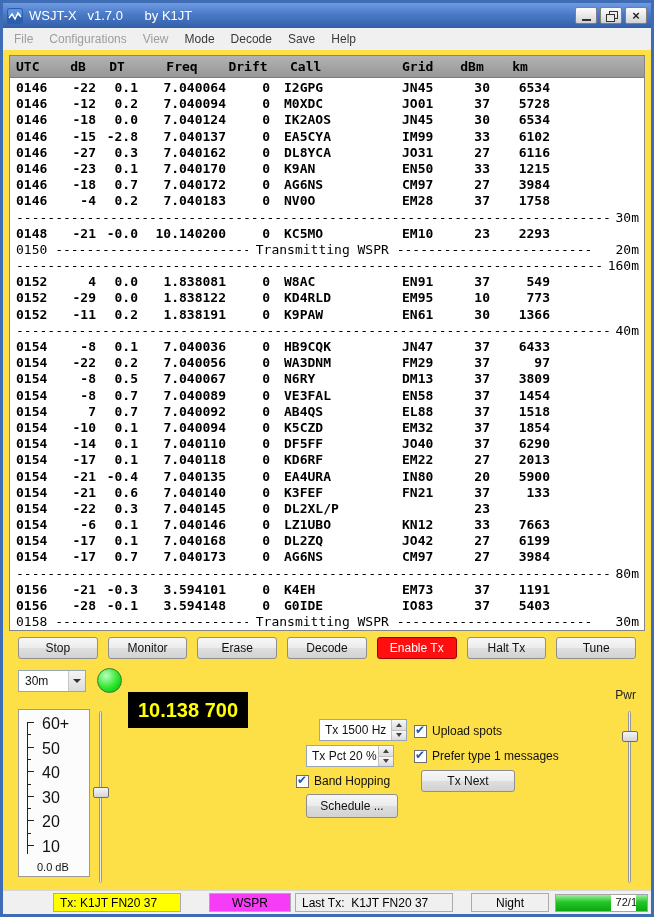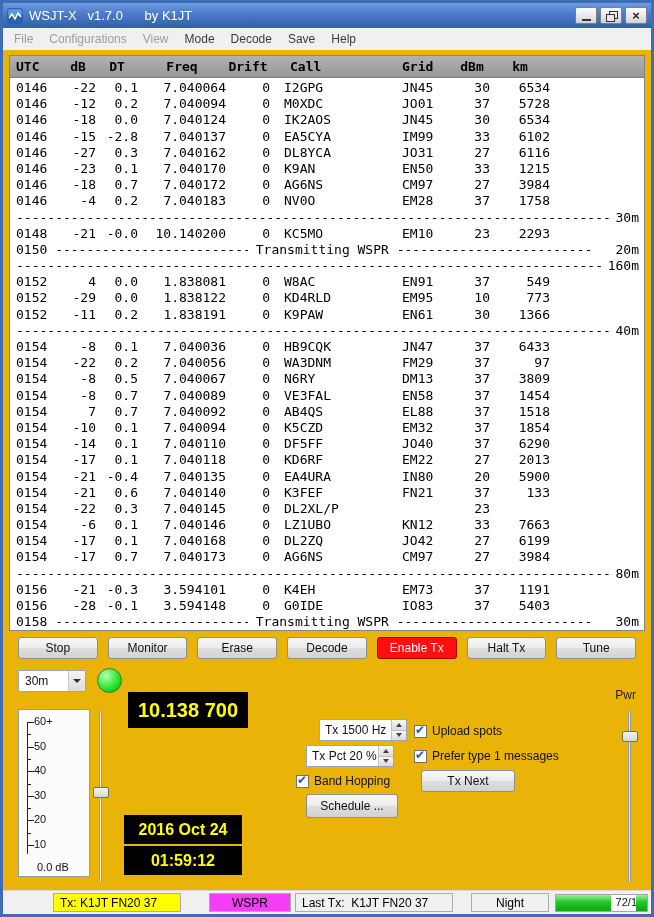--- a/index.html
+++ b/index.html
@@ -1,19 +1,19 @@
 <!DOCTYPE html>
 <html><head>
 <meta charset="utf-8">
 <style>
   * { box-sizing: border-box; margin: 0; padding: 0; }
   html,body { width: 654px; height: 917px; }
   body { font-family: "Liberation Sans", sans-serif; background:#fff; }
 
-  .window { width:654px; height:917px; border:3px solid #3e6db5; background:#eab308;
+  .window { width:654px; height:917px; border:3px solid #3e6db5; background:#fde047;
             display:flex; flex-direction:column; overflow:hidden; }
 
   
   .titlebar { height:25px; flex:0 0 auto; display:flex; align-items:center; padding:0 4px;
               background:linear-gradient(180deg,#6f9be0,#4a7ac8 45%,#335fa8); }
   .app-icon { width:16px; height:16px; display:inline-block; }
   .title { color:#fff; font-size:13px; white-space:pre; margin-left:6px; flex:1;
            overflow:hidden; text-overflow:ellipsis; }
   .winbtns { display:flex; gap:3px; }
   .winbtn { width:22px; height:17px; border:1px solid #7f7f7f; border-radius:2px;
@@ -36,21 +36,21 @@
              font-family:"DejaVu Sans Mono", monospace; font-size:13px; }
   .thead { display:grid; grid-template-columns:50px 36px 42px 88px 44px 126px 58px 36px 60px 1fr;
            height:22px; align-items:center; font-weight:bold;
            background:linear-gradient(#b2b2b2,#979797); border-bottom:1px solid #7d7d7d; }
   .h { text-align:center; }
   .h-utc { text-align:left; padding-left:6px; }
   .h-call { text-align:left; padding-left:20px; }
   .h-grid { text-align:left; padding-left:6px; }
   .tbody { padding-top:2px; }
   .trow { height:16.2px; line-height:16.2px; white-space:pre; }
-  .trow.data { display:grid; grid-template-columns:50px 36px 42px 88px 44px 126px 58px 36px 60px 1fr; }
+  .trow.data { display:grid; grid-template-columns:50px 36px 42px 88px 44px 126px 58px 36px 60px 1fr;font-weight:bold; }
   .c-utc { padding-left:6px; }
   .c-db,.c-dt,.c-freq,.c-drift,.c-dbm,.c-km { text-align:right; }
   .c-call { padding-left:14px; }
   .c-grid { padding-left:6px; }
   .trow.sep { display:flex; padding:0 5px 0 6px; }
   .dashes { flex:1 1 0; min-width:0; overflow:hidden; }
   .utcfix,.txlabel,.bandlabel { flex:0 0 auto; }
   .bandlabel { margin-left:6px; }
   .txband { margin-left:26px; }
 
@@ -77,21 +77,21 @@
   .pwrlabel { position:absolute; right:0; bottom:1px; font-size:12px; color:#222; }
 
   
   .lower { position:relative; height:182px; margin-top:2px; flex:0 0 auto; }
   .meter { position:absolute; left:15px; top:4px; width:72px; height:168px; background:#fcfcfc; border:1px solid #9a9a9a; }
   .scale { position:absolute; inset:0; }
   .axis { position:absolute; left:8px; top:12px; width:1px; height:132px; background:#222; }
   .tick { position:absolute; left:8px; height:1px; background:#222; }
   .tick.major { width:7px; }
   .tick.minor { width:4px; }
-  .mlabel { position:absolute; left:15px; font-size:11px; color:#111; }
+  .mlabel { position:absolute; left:23px; font-size:16px; color:#111; }
   .meter-reading { position:absolute; left:18px; bottom:3px; font-size:11px; color:#111; }
   .vslider { position:absolute; top:4px; height:176px; width:16px; }
   .vslider .groove { position:absolute; left:6px; top:2px; bottom:2px; width:3px;
                      background:#ececec; border:1px solid #989898; border-radius:2px; }
   .vslider .handle { position:absolute; left:0; width:16px; height:11px;
                      background:linear-gradient(#f4f4f4,#d6d6d6); border:1px solid #6f6f6f; border-radius:2px; }
   .vslider.left { left:90px; }
   .vslider.right { right:13px; }
   .spin { position:absolute; width:88px; height:22px; background:#fff; border:1px solid #98a6b5; display:flex; font-size:12px; color:#111; }
   .spin-text { flex:1; display:flex; align-items:center; padding-left:5px; white-space:pre; }
@@ -311,24 +311,20 @@
     <label class="chk prefer">
       <span class="chkbox">
           <span class="mark">✔</span>
         </span>
       <span>Prefer type 1 messages</span>
     </label>
 
     <button class="pbtn btn-txnext">Tx Next</button>
 
 
-    <div class="clock">
-      <div class="clockline">2016 Oct 24</div>
-      <div class="clockline">01:59:12</div>
-    </div>
 
     <div class="vslider right">
       <div class="groove"></div>
       <div class="handle" style="top:22px"></div>
     </div>
   </div>
 
   <div class="statusbar">
     <span class="spanel tx">Tx: K1JT FN20 37</span>
     <span class="spanel mode">WSPR</span>

